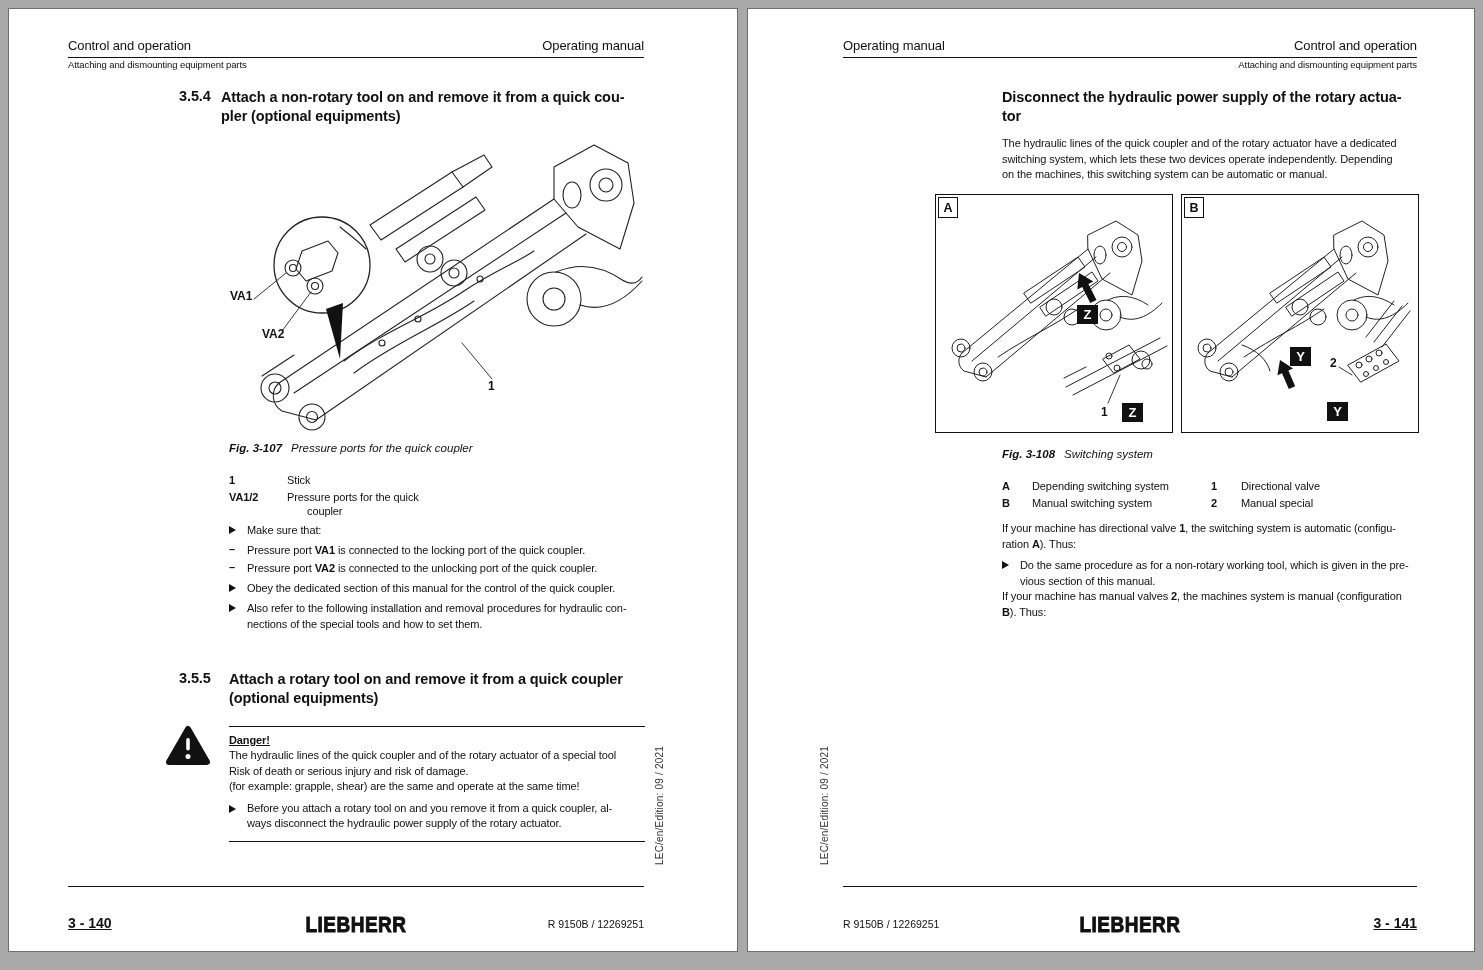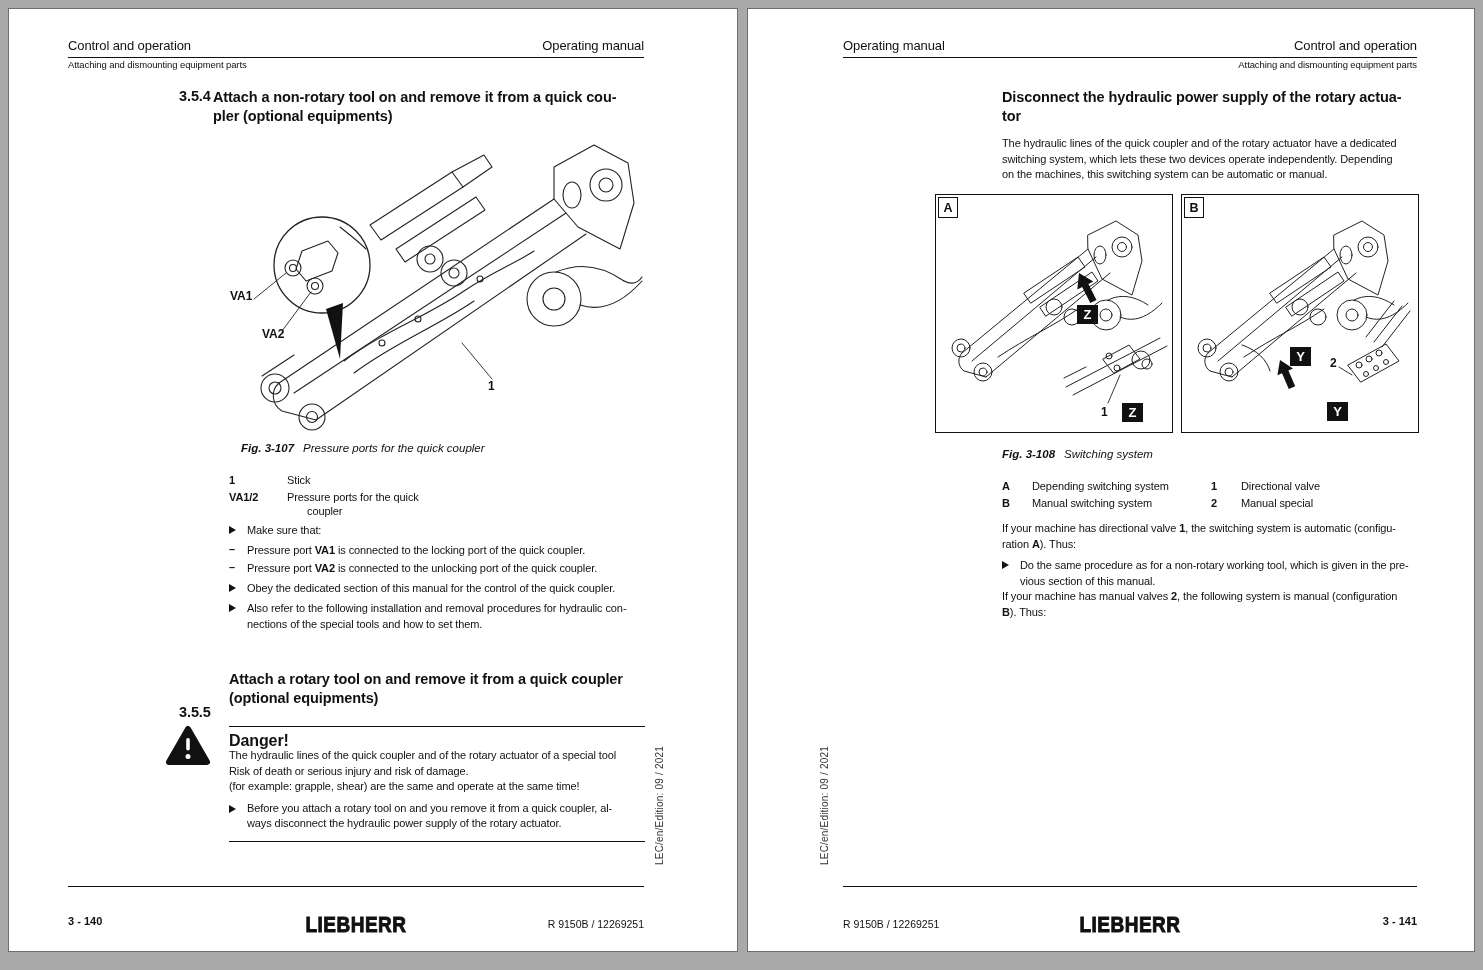--- a/index.html
+++ b/index.html
@@ -23,28 +23,28 @@
   .lbl{position:absolute;font-weight:bold;font-size:12px;}
   .tri{display:inline-block;width:0;height:0;border-left:7px solid #111;
        border-top:4.5px solid transparent;border-bottom:4.5px solid transparent;vertical-align:middle;}
   .step{position:absolute;left:220px;}
   .step .mk{position:absolute;left:0;top:3px;}
   .step .dashmk{position:absolute;left:0;top:-1px;font-weight:bold;}
   .step .tx{margin-left:18px;}
 
   .danger-box{position:absolute;left:220px;top:717px;width:416px;border-top:1.6px solid #111;
        border-bottom:1.6px solid #111;padding:6px 0 9px 0;box-sizing:border-box;}
-  .danger-box .ttl{font-weight:bold;font-size:16px;line-height:15px;}
+  .danger-box .ttl{font-weight:bold;font-size:11px;line-height:15px;text-decoration:underline;}
   .warn{position:absolute;left:156px;top:716px;}
 
   .edition{position:absolute;top:722px;height:134px;writing-mode:vertical-rl;transform:rotate(180deg);
        font-size:10px;color:#333;letter-spacing:0.2px;white-space:nowrap;}
 
   .foot-rule{position:absolute;top:877px;border-top:1.5px solid #111;}
-  .f-page{position:absolute;top:906px;font-weight:bold;font-size:11px;}
+  .f-page{position:absolute;top:906px;font-weight:bold;font-size:14px;text-decoration:underline;}
   .f-logo{position:absolute;top:905px;text-align:center;font-weight:bold;font-size:19px;
        letter-spacing:0.5px;transform:scaleY(1.12);-webkit-text-stroke:0.8px #111;}
   .f-doc{position:absolute;top:909px;font-size:10.5px;text-align:right;}
 
   .figure{position:absolute;}
   .figure svg{position:absolute;left:0;top:0;}
 
   .panel{position:absolute;width:238px;height:239px;border:1.5px solid #111;box-sizing:border-box;background:#fff;}
   .panel svg{position:absolute;left:0;top:0;}
   .corner-box{position:absolute;left:2px;top:2px;width:20px;height:21px;border:1.5px solid #111;
@@ -64,21 +64,21 @@
 
   <div class="page" id="page-left">
 
     <div class="hdr" style="left:59px;top:29px;width:576px;">
       <span>Control and operation</span>
       <span>Operating manual</span>
     </div>
     <div class="hdr-sub" style="left:59px;top:50px;">Attaching and dismounting equipment parts</div>
 
     <div class="sec-num" style="left:170px;top:79px;">3.5.4</div>
-    <div class="sec-title" style="left:204px;top:79px;">
+    <div class="sec-title" style="left:212px;top:79px;">
       <div>Attach a non-rotary tool on and remove it from a quick cou-</div>
       <div>pler (optional equipments)</div>
     </div>
 
     <div class="figure" style="left:213px;top:120px;width:430px;height:310px;">
       <svg width="430" height="310" viewBox="0 0 430 310">
         <g stroke="#222" fill="none" stroke-width="1.1" stroke-linecap="round" stroke-linejoin="round">
           <path d="M57,254 L332,70"></path>
           <path d="M94,291 L364,105"></path>
           <path d="M72,264 L344,84"></path>
@@ -120,21 +120,21 @@
           <path d="M60,202 L89,163" stroke-width="0.9"></path>
           <path d="M240,214 L270,250" stroke-width="0.9"></path>
         </g>
         <polygon points="104,180 121,174 118,230" fill="#111"></polygon>
       </svg>
       <span class="lbl" style="left:8px;top:160px;">VA1</span>
       <span class="lbl" style="left:40px;top:198px;">VA2</span>
       <span class="lbl" style="left:266px;top:250px;">1</span>
     </div>
 
-    <div class="caption" style="left:232px;top:433px;">
+    <div class="caption" style="left:220px;top:433px;">
       <b>Fig. 3-107</b><span>Pressure ports for the quick coupler</span>
     </div>
 
     <div class="legend-key body-txt" style="left:220px;top:464px;">1</div>
     <div class="legend-val body-txt" style="left:278px;top:464px;">Stick</div>
     <div class="legend-key body-txt" style="left:220px;top:481px;">VA1/2</div>
     <div class="legend-val body-txt" style="left:278px;top:481px;">Pressure ports for the quick</div>
     <div class="legend-val body-txt" style="left:298px;top:495px;">coupler</div>
 
     <div class="step body-txt" style="top:514px;">
@@ -154,21 +154,21 @@
       <div class="tx">Obey the dedicated section of this manual for the control of the quick coupler.</div>
     </div>
     <div class="step body-txt" style="top:592px;">
       <span class="mk tri"></span>
       <div class="tx">
         <div>Also refer to the following installation and removal procedures for hydraulic con-</div>
         <div>nections of the special tools and how to set them.</div>
       </div>
     </div>
 
-    <div class="sec-num" style="left:170px;top:661px;margin-top:34px;">3.5.5</div>
+    <div class="sec-num" style="left:170px;top:661px;">3.5.5</div>
     <div class="sec-title" style="left:220px;top:661px;">
       <div>Attach a rotary tool on and remove it from a quick coupler</div>
       <div>(optional equipments)</div>
     </div>
 
     <div class="warn">
       <svg width="46" height="42" viewBox="0 0 46 42">
         <path d="M23 4 L42 37 H4 Z" fill="#111" stroke="#111" stroke-width="6" stroke-linejoin="round"></path>
         <rect x="21.2" y="13" width="3.6" height="12.5" rx="1.8" fill="#fff"></rect>
         <circle cx="23" cy="31.5" r="2.5" fill="#fff"></circle>
@@ -320,21 +320,21 @@
       <div><span>ration </span><span class="nb">A</span><span>). Thus:</span></div>
     </div>
     <div class="step body-txt" style="left:254px;top:549px;">
       <span class="mk tri"></span>
       <div class="tx">
         <div>Do the same procedure as for a non-rotary working tool, which is given in the pre-</div>
         <div>vious section of this manual.</div>
       </div>
     </div>
     <div class="body-txt" style="position:absolute;left:254px;top:580px;">
-      <div><span>If your machine has manual valves </span><span class="nb">2</span><span>, the following system is manual (configuration</span></div>
+      <div><span>If your machine has manual valves </span><span class="nb">2</span><span>, the machines system is manual (configuration</span></div>
       <div><span class="nb">B</span><span>). Thus:</span></div>
     </div>
 
     <div class="edition" style="left:71px;">LEC/en/Edition: 09 / 2021</div>
 
     <div class="foot-rule" style="left:95px;width:574px;"></div>
     <div class="f-doc" style="left:95px;width:574px;text-align:left;">R 9150B / 12269251</div>
     <div class="f-logo" style="left:95px;width:574px;">LIEBHERR</div>
     <div class="f-page" style="left:95px;width:574px;text-align:right;">3 - 141</div>
   </div>

